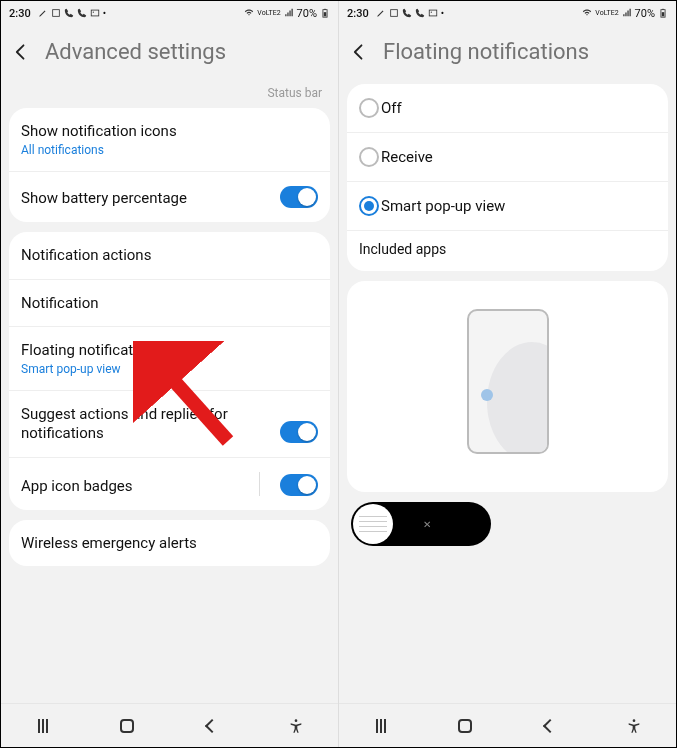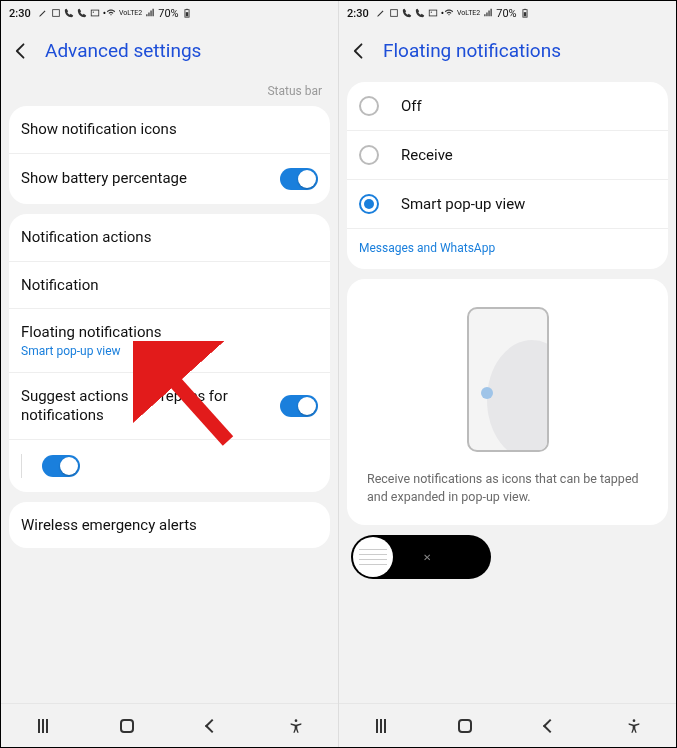--- a/index.html
+++ b/index.html
@@ -24,41 +24,42 @@
     flex-direction: column;
     position: relative;
     border-right: 1px solid #ddd;
   }
   .screen:last-child { border-right: none; }
 
   
   .status-bar {
     height: 24px;
     display: flex;
+    justify-content: space-between;
     align-items: center;
     padding: 0 8px;
     font-size: 11px;
     color: #111;
     background: #f2f2f2;
   }
   .status-left, .status-right { display:flex; align-items:center; gap:3px; }
   .status-left .time { font-weight:500; margin-right:4px;}
   .mini-icon { width:10px; height:10px; display:inline-block; }
 
   
   .header {
     display: flex;
     align-items: center;
     padding: 14px 14px 14px 10px;
     gap: 14px;
   }
   .back-icon { width:20px; height:20px; flex:0 0 auto; }
   .header-title {
-    font-size: 19px;
-    color: #1d4ed8;
+    font-size: 22px;
+    color: #737373;
     font-weight: 400;
   }
 
   .content { flex:1; overflow:hidden; padding: 0 8px; }
 
   .section-label {
     font-size: 12px;
     color: #9a9a9a;
     padding: 8px 8px 2px 10px;
     text-align: right;
@@ -66,21 +67,21 @@
 
   .card {
     background: #fff;
     border-radius: 18px;
     margin: 6px 0 10px 0;
     overflow: hidden;
   }
 
   .row {
     display:flex;
-    align-items:center;
+    align-items:flex-end;
     padding: 14px 12px;
     border-bottom: 1px solid #eee;
     gap: 10px;
   }
   .row:last-child { border-bottom:none; }
   .row-main { flex:1; min-width:0; }
   .row-title { font-size: 15px; color: #111; line-height:1.25; }
   .row-sub { font-size: 12px; color: #1a7fdc; margin-top:2px; }
 
   
@@ -103,21 +104,21 @@
     width:20px; height:20px; border-radius:50%;
     border:2px solid #bbb; background:#fff;
     display:flex; align-items:center; justify-content:center;
     flex:0 0 auto;
   }
   .radio.selected { border-color:#1a7fdc; }
   .radio.selected::after {
     content:""; width:10px; height:10px; border-radius:50%; background:#1a7fdc;
   }
 
-  .radio-row { padding: 14px 12px; display:flex; align-items:center; gap:22px; border-bottom:1px solid #eee;}
+  .radio-row { padding: 14px 12px; display:flex; align-items:center; gap:2px; border-bottom:1px solid #eee;}
   .radio-row:last-child { border-bottom:none;}
   .radio-label { font-size:15px; color:#111; }
 
   .included-apps { padding: 10px 12px 14px 12px; }
   .included-title { font-size:14px; color:#111; }
   .included-sub { font-size:12px; color:#1a7fdc; margin-top:2px; }
 
   
   .preview-card {
     background:#fff; border-radius:18px; padding:20px; margin:6px 0;
@@ -219,20 +220,21 @@
       <div class="header-title">Advanced settings</div>
     </div>
 
     <div class="content">
       <div class="section-label">Status bar</div>
 
       <div class="card">
         <div class="row">
           <div class="row-main">
             <div class="row-title">Show notification icons</div>
+            <div class="row-sub">All notifications</div>
           </div>
         </div>
         <div class="row">
           <div class="row-main">
             <div class="row-title">Show battery percentage</div>
           </div>
           <div class="toggle on">
               <div class="knob"></div>
             </div>
         </div>
@@ -257,20 +259,23 @@
         </div>
         <div class="row">
           <div class="row-main">
               <div class="row-title">Suggest actions and replies for notifications</div>
             </div>
           <div class="toggle on">
               <div class="knob"></div>
             </div>
         </div>
         <div class="row">
+          <div class="row-main">
+              <div class="row-title">App icon badges</div>
+            </div>
           <div class="divider-pipe"></div>
           <div class="toggle on">
               <div class="knob"></div>
             </div>
         </div>
       </div>
 
       <div class="card">
         <div class="row">
           <div class="row-main">
@@ -366,30 +371,29 @@
         </div>
         <div class="radio-row">
           <div class="radio"></div>
           <div class="radio-label">Receive</div>
         </div>
         <div class="radio-row">
           <div class="radio selected"></div>
           <div class="radio-label">Smart pop-up view</div>
         </div>
         <div class="included-apps">
-          <div class="included-sub">Messages and WhatsApp</div>
+          <div class="included-title">Included apps</div>
         </div>
       </div>
 
       <div class="preview-card">
         <div class="phone-mock">
           <div class="phone-curve"></div>
           <div class="phone-dot"></div>
         </div>
-        <div class="preview-text">Receive notifications as icons that can be tapped and expanded in pop-up view.</div>
       </div>
 
       <div class="black-pill">
         <div class="pill-circle">
           <div class="pill-line"></div>
             <div class="pill-line"></div>
             <div class="pill-line"></div>
             <div class="pill-line"></div>
         </div>
         <div class="pill-x">✕</div>

